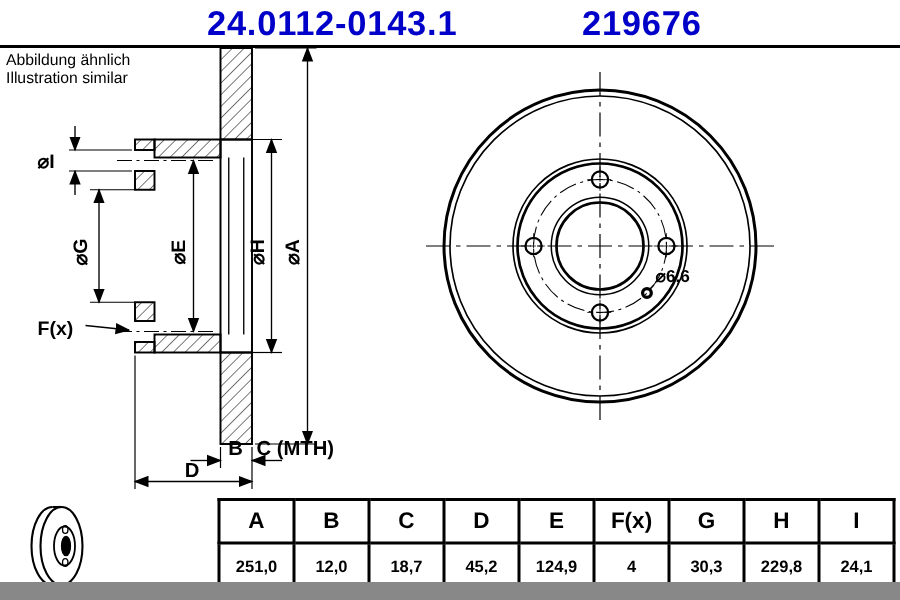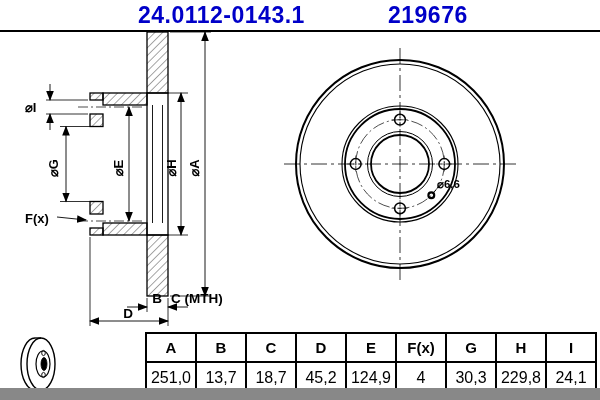--- a/index.html
+++ b/index.html
@@ -26,34 +26,38 @@
   .drawing{position:absolute;top:31px;left:0;}
   .dim-table{
     position:absolute;left:145px;top:332px;width:452px;height:60px;
     border-collapse:collapse;table-layout:fixed;background:#fff;
   }
   .dim-table td,.dim-table th{
     border:2px solid #000;text-align:center;vertical-align:middle;
     padding:0;font-family:"Liberation Sans",sans-serif;color:#000;
   }
   .dim-table th{font-size:15px;font-weight:bold;height:27px;}
-  .dim-table td{font-size:16px;font-weight:normal;height:29px;text-align:center;}
+  .dim-table td{font-size:11px;font-weight:bold;height:29px;text-align:center;}
   .disc-icon{position:absolute;left:6px;top:334px;}
   svg text{fill:#000;font-family:"Liberation Sans",sans-serif;font-weight:bold;}
 </style>
 </head>
 <body>
 
 <div class="page">
 
   <div class="header">
     <span class="part-no">24.0112-0143.1</span>
     <span class="cat-no">219676</span>
   </div>
 
+  <div class="note">
+    <div>Abbildung ähnlich</div>
+    <div>Illustration similar</div>
+  </div>
 
   <svg class="drawing" width="600" height="301" viewBox="0 31 600 301">
     <defs>
       <pattern id="hatch" width="5.5" height="5.5" patternUnits="userSpaceOnUse" patternTransform="rotate(45)">
         <line x1="0" y1="0" x2="0" y2="5.5" stroke="#000" stroke-width="0.7"></line>
       </pattern>
       <marker id="arr" markerUnits="userSpaceOnUse" markerWidth="10" markerHeight="10" viewBox="0 0 10 10" refX="9" refY="5" orient="auto-start-reverse">
         <path d="M0,1.2 L10,5 L0,8.8 z" fill="#000"></path>
       </marker>
     </defs>
@@ -172,21 +176,21 @@
       <th>C</th>
       <th>D</th>
       <th>E</th>
       <th>F(x)</th>
       <th>G</th>
       <th>H</th>
       <th>I</th>
     </tr>
     <tr>
       <td>251,0</td>
-      <td>13,7</td>
+      <td>12,0</td>
       <td>18,7</td>
       <td>45,2</td>
       <td>124,9</td>
       <td>4</td>
       <td>30,3</td>
       <td>229,8</td>
       <td>24,1</td>
     </tr>
   </tbody>
     </table>

